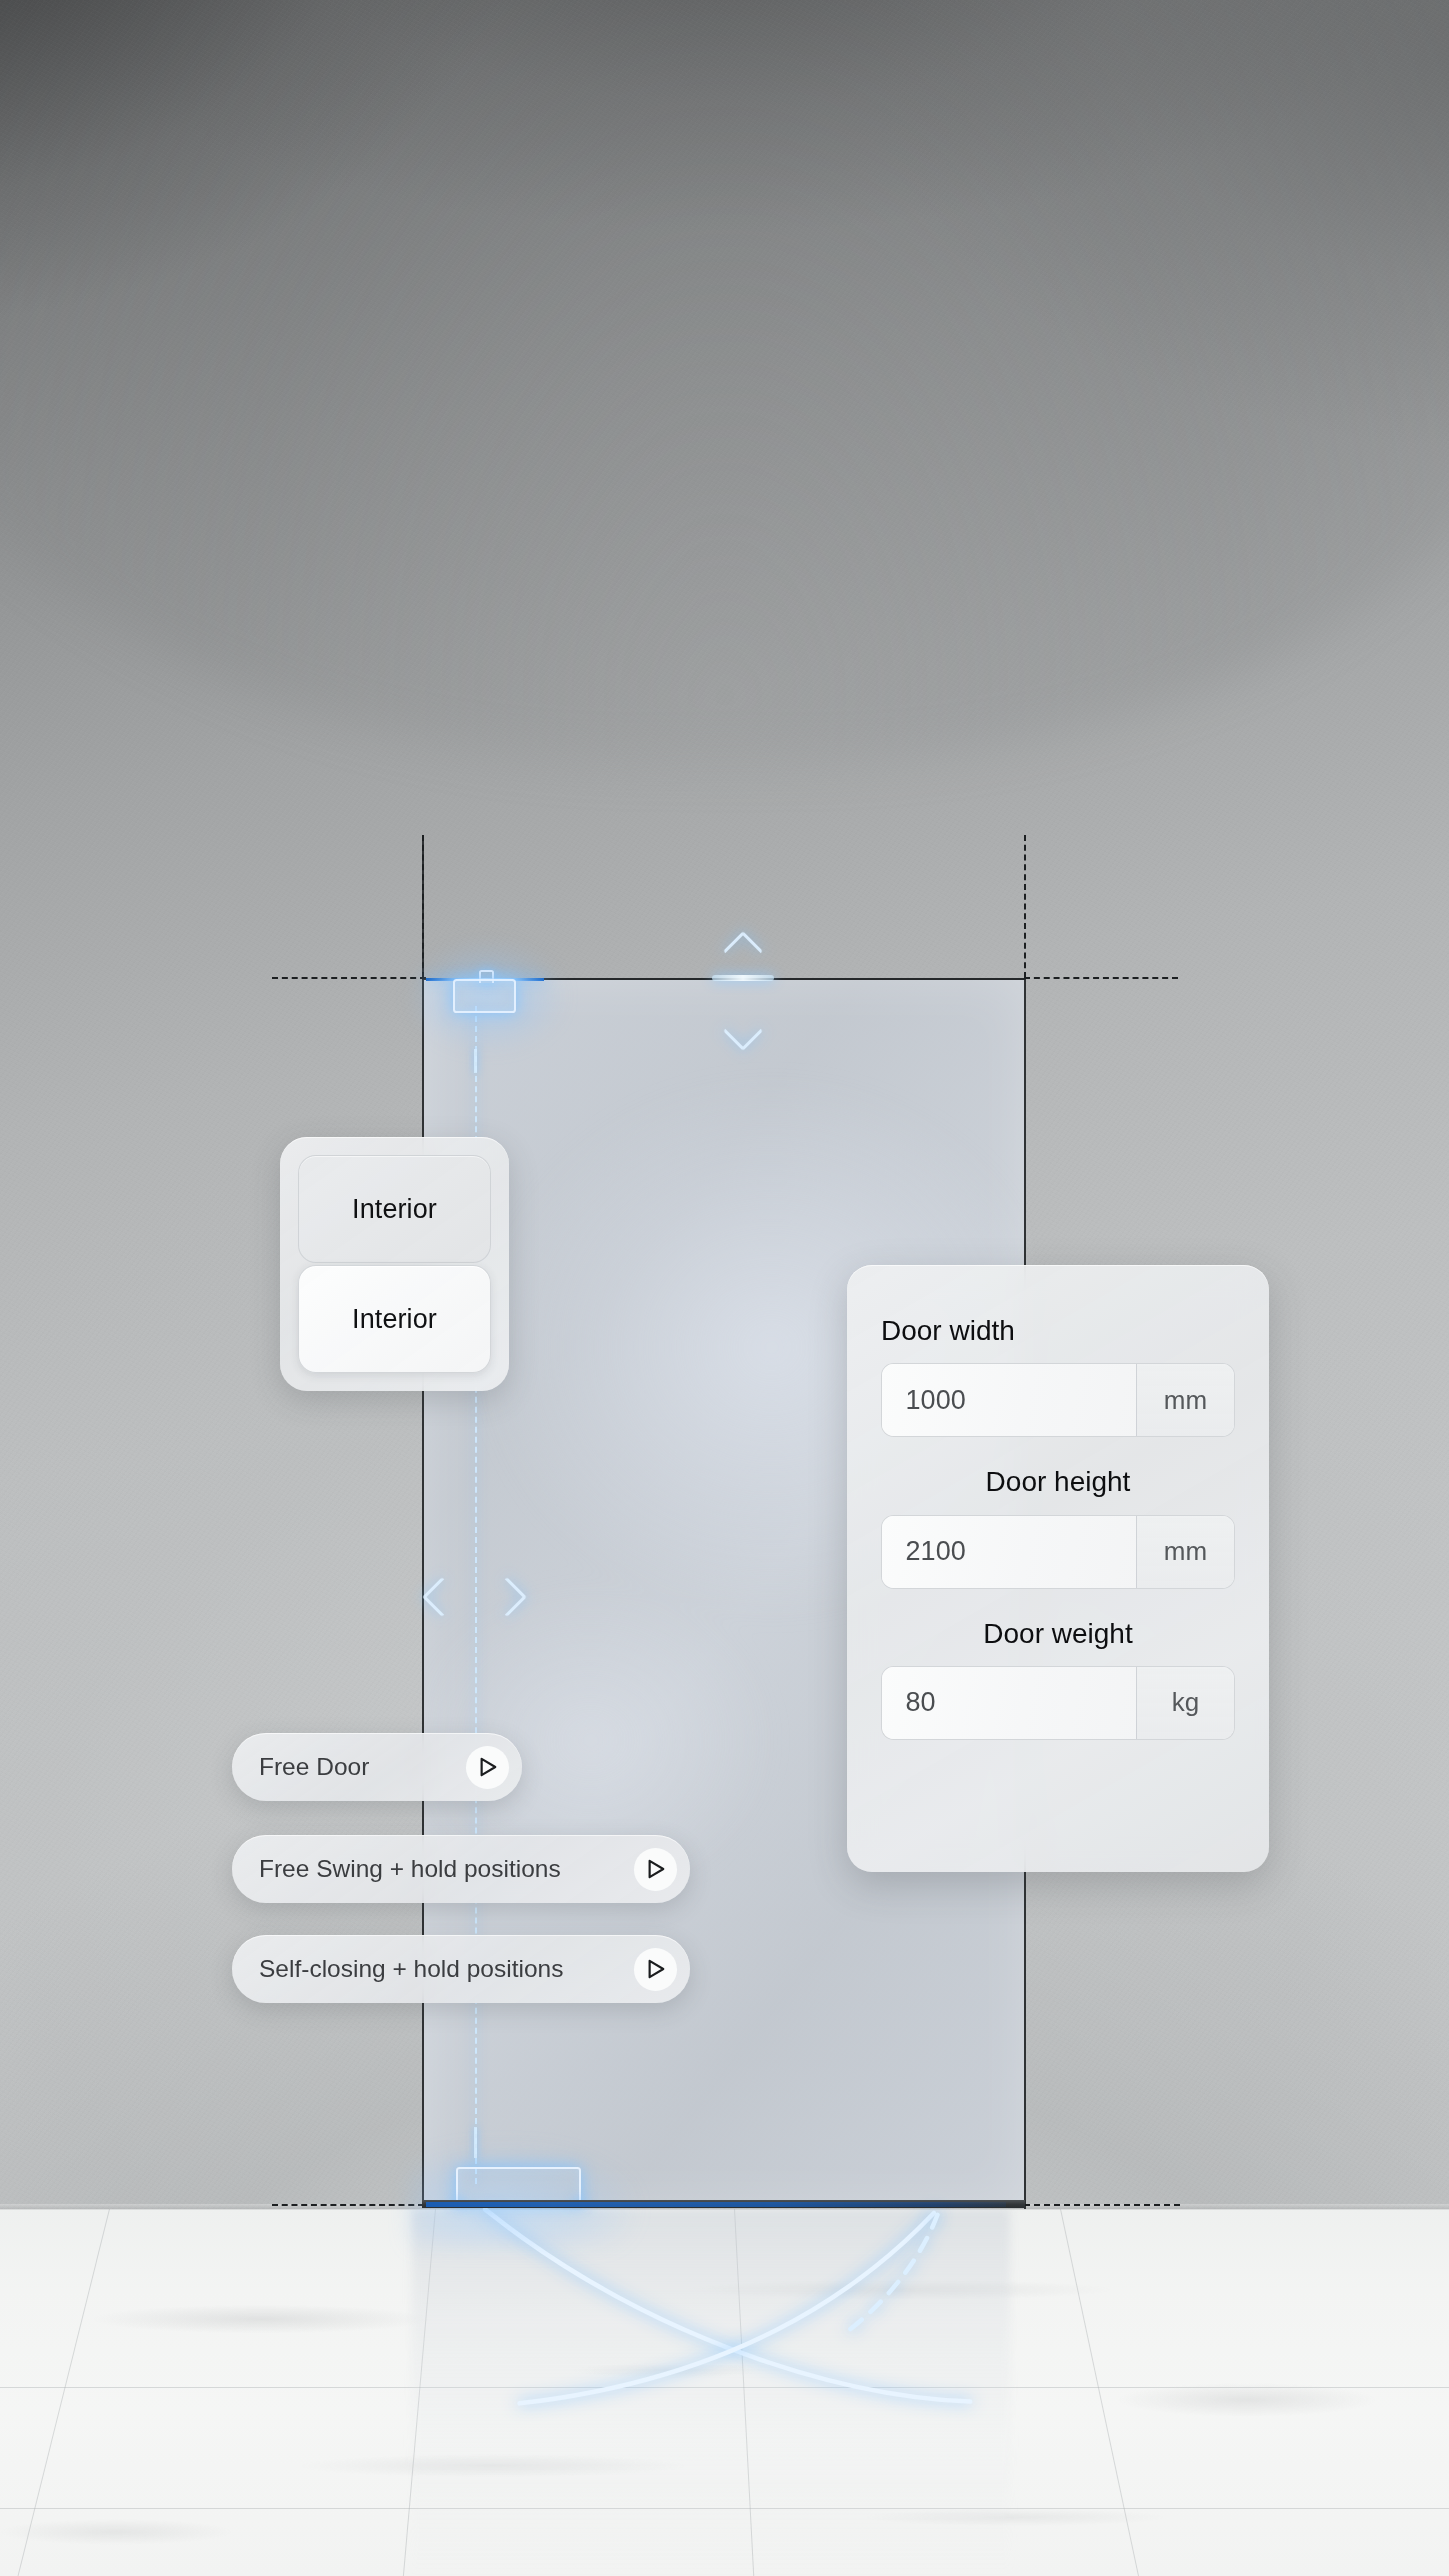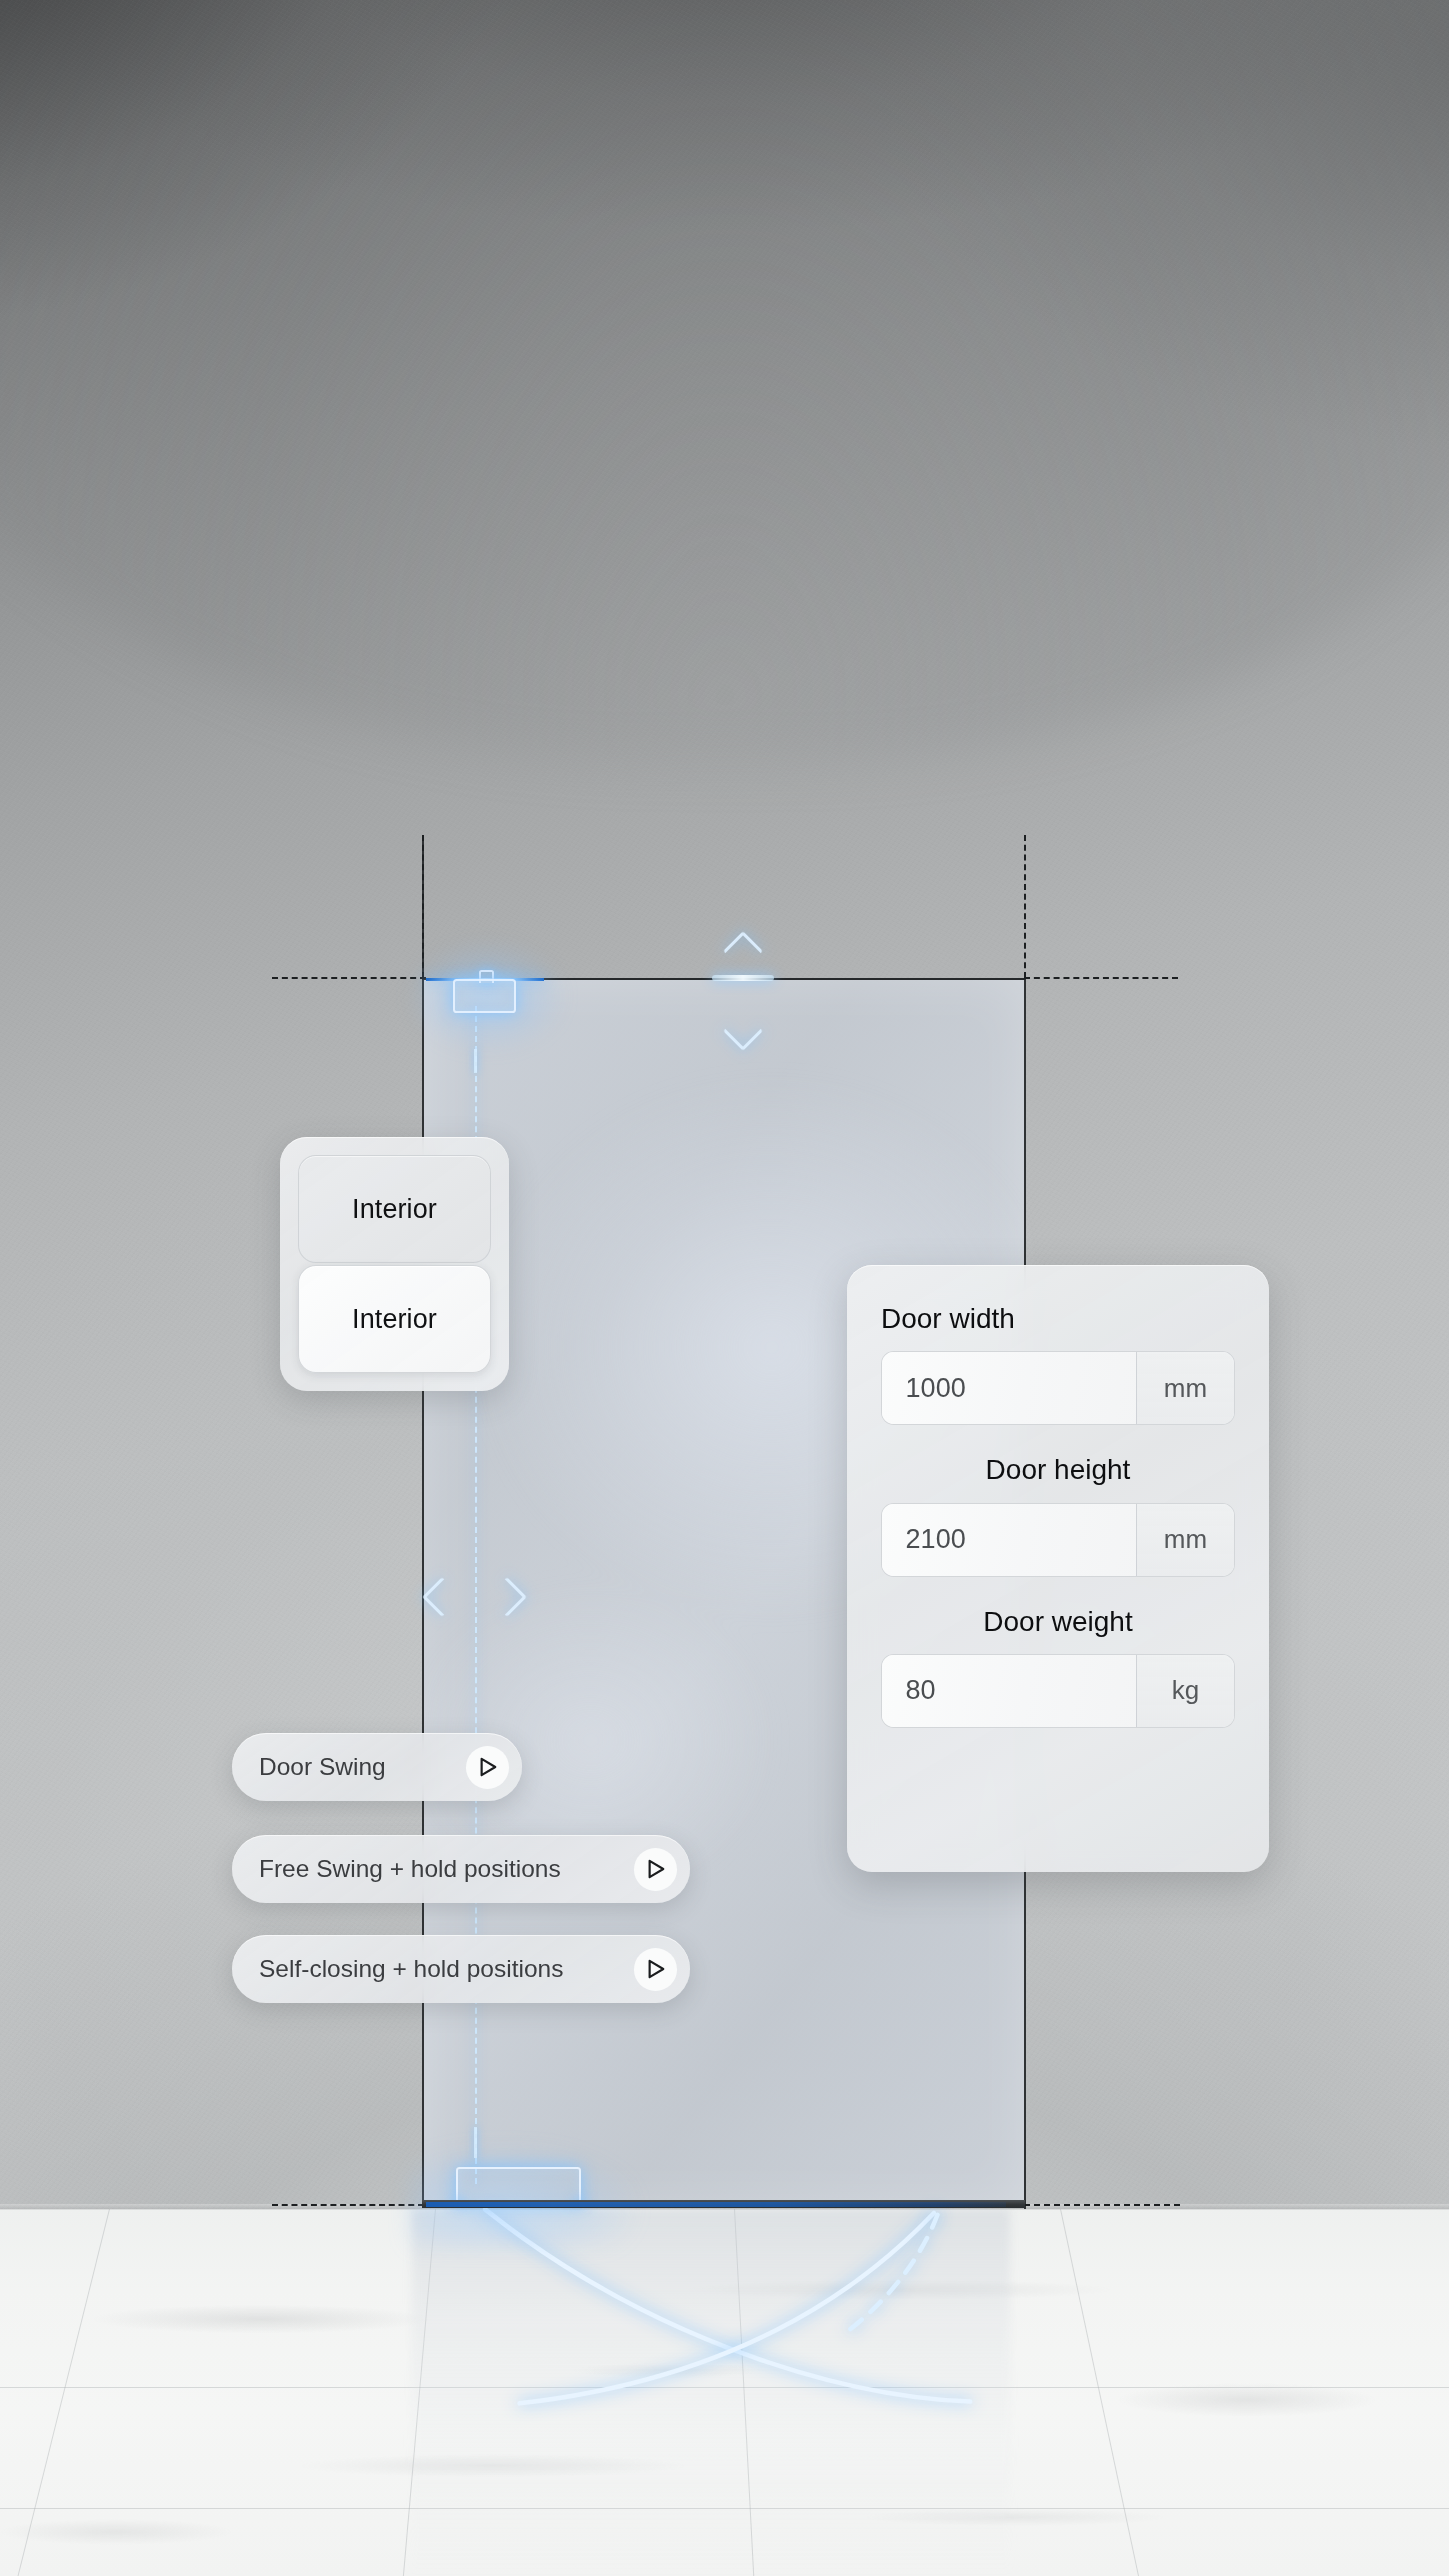--- a/index.html
+++ b/index.html
@@ -477,20 +477,21 @@
       rgba(236,238,240,0.91) 72%, rgba(230,232,234,0.90) 100%);
     backdrop-filter: blur(14.5px);
     box-shadow: 0 12.7px 38px rgba(55,60,66,0.22), inset 0 0.9px 0 rgba(255,255,255,0.66);
     padding: 38px 34px 0 34px;
   }
 
   .spec-label {
     font-size: 28px;
     color: #0d0e10;
     margin-bottom: 16.3px;
+    margin-top: 12px;
   }
   .spec-label.spaced { margin-top: 29px; text-align: center; }
 
   .spec-field {
     display: flex;
     height: 74px;
     border-radius: 12.7px;
     overflow: hidden;
     border: 0.9px solid rgba(206,209,213,0.9);
     background: rgba(250,251,251,0.92);
@@ -594,21 +595,21 @@
     <div class="chev chev-left"></div>
     <div class="chev chev-right"></div>
   </div>
 
   <div class="side-toggle">
     <div class="toggle-btn inactive">Interior</div>
     <div class="toggle-btn active">Interior</div>
   </div>
 
   <div class="pill pill-1">
-    <span class="pill-label">Door Swing</span>
+    <span class="pill-label">Free Door</span>
     <span class="pill-play">
       <svg width="20" height="22" viewBox="0 0 22 24" fill="none" stroke="#1b1d1f" stroke-width="2.4" stroke-linejoin="round">
         <path d="M4 3 L19 12 L4 21 Z"></path>
       </svg>
     </span>
   </div>
 
   <div class="pill pill-2">
     <span class="pill-label">Free Swing + hold positions</span>
     <span class="pill-play">

